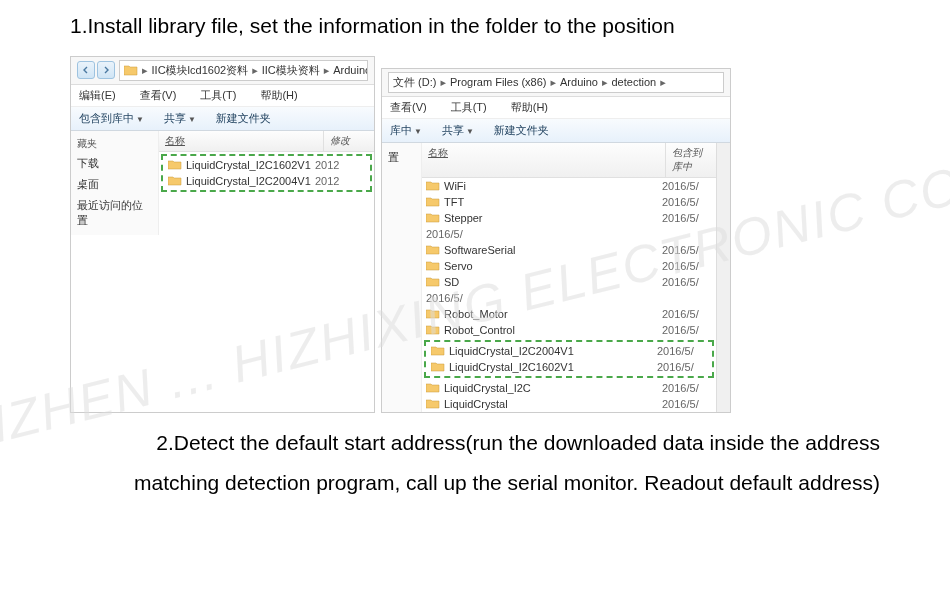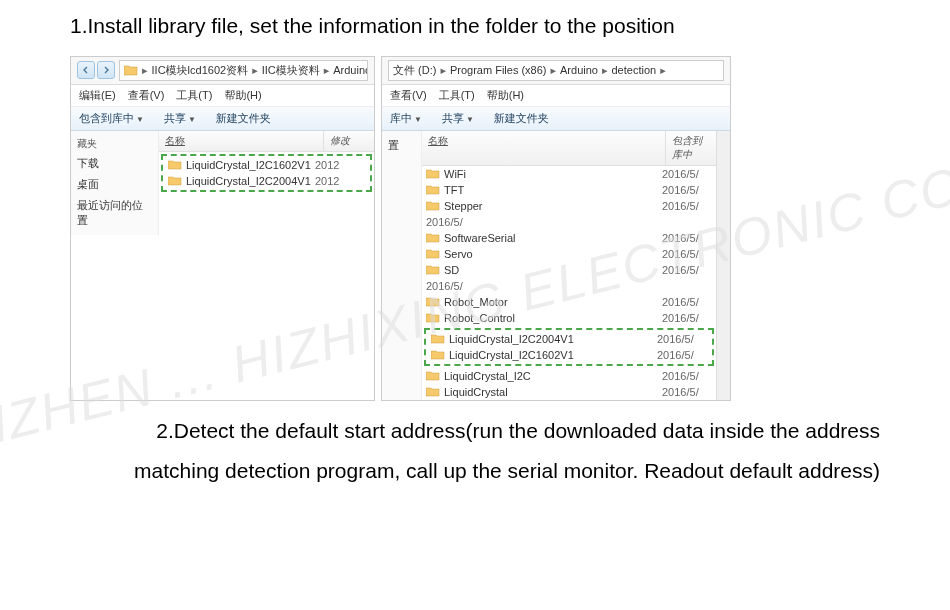--- a/index.html
+++ b/index.html
@@ -42,21 +42,21 @@
     gap: 6px;
     margin: 0 70px 10px 70px;
   }
   .explorer {
     background: #fff;
     border: 1px solid #ccc;
     font-size: 11px;
     color: #333;
   }
   .exp-left { width: 305px; }
-  .exp-right { width: 350px; }
+  .exp-right { width: 350px; margin-top: 12px; }
   .addr-bar {
     background: #f7f7f7;
     padding: 3px 6px;
     display: flex;
     align-items: center;
     gap: 4px;
     border-bottom: 1px solid #ddd;
   }
   .nav-arrows {
     display: flex;
@@ -84,21 +84,21 @@
     overflow: hidden;
     white-space: nowrap;
   }
   .breadcrumb .folder-ico { width: 14px; height: 12px; }
   .breadcrumb .sep { color: #666; }
   .menu-bar {
     padding: 3px 8px;
     background: #fff;
     border-bottom: 1px solid #eee;
     display: flex;
-    gap: 12px;
+    gap: 24px;
   }
   .menu-bar .m { color: #333; }
   .toolbar {
     padding: 4px 8px;
     background: linear-gradient(#f8fbfe, #e7f1fb);
     border-bottom: 1px solid #d0d8e0;
     display: flex;
     gap: 20px;
     align-items: center;
   }

